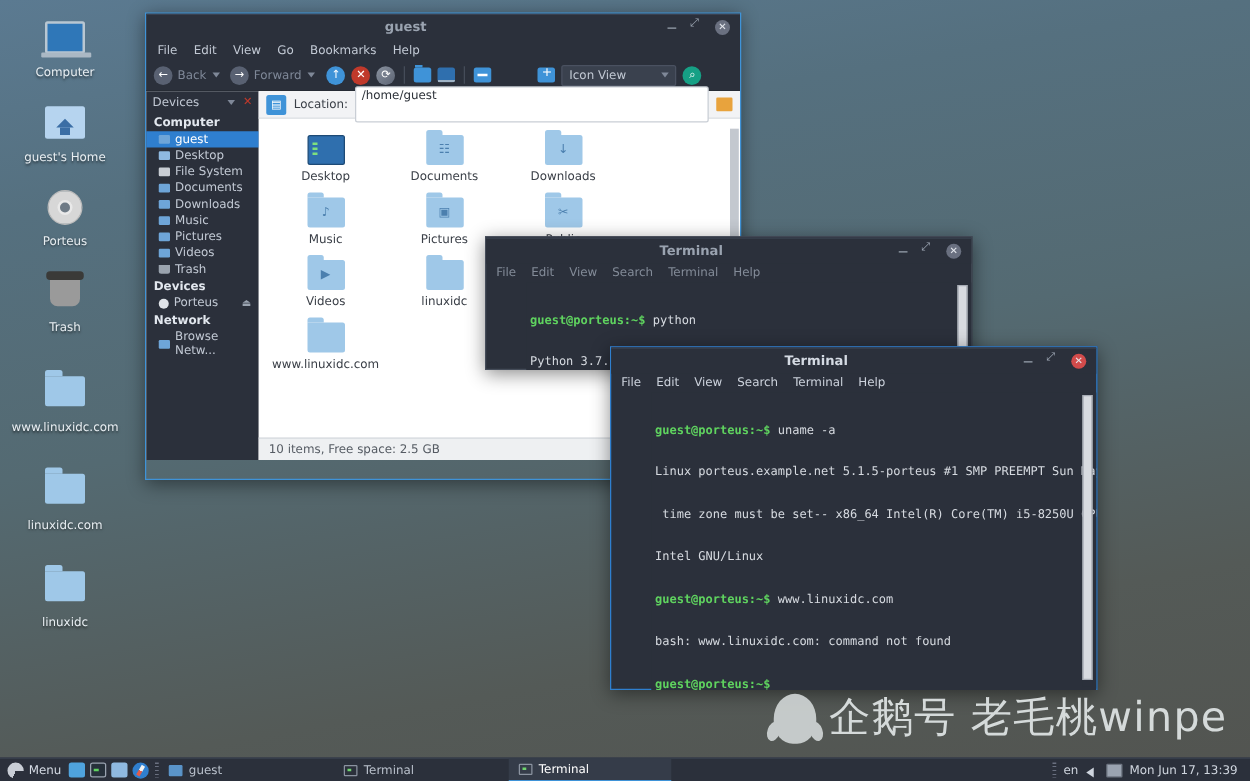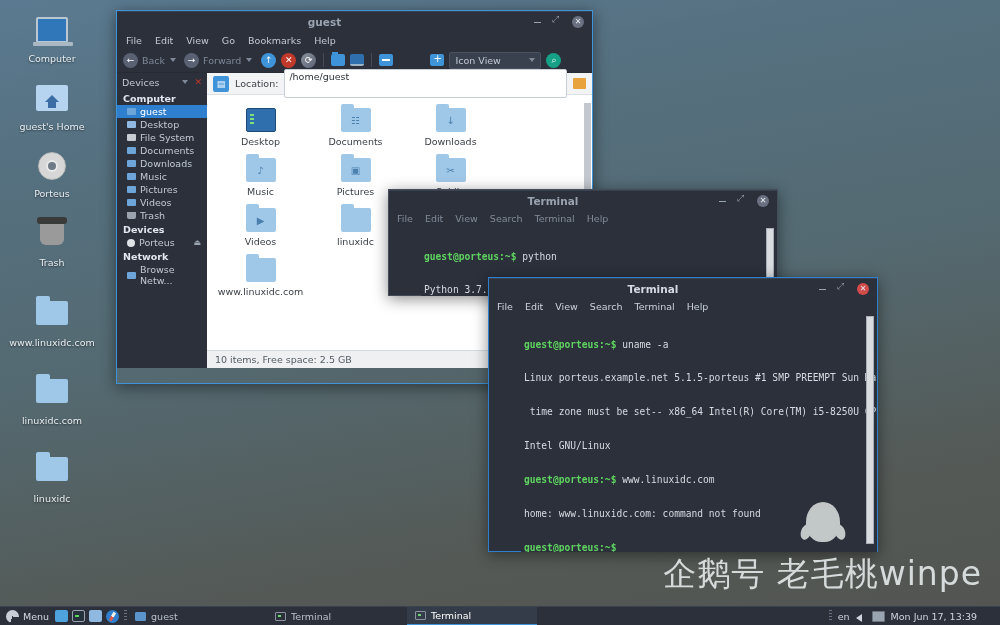--- a/index.html
+++ b/index.html
@@ -148,21 +148,21 @@
   .tscroll { position:absolute; right:3px; top:2px; width:8px; bottom:3px;
     background:#2b303b; }
   .tscroll i { display:block; width:8px; background:#d8dbe0; border:1px solid #a8adb6; }
 
   #t1 { left:388px; top:189px; width:390px; height:107px; border:1px solid #454c59; }
   #t1 .screen { height: 70px; }
   #t2 { left:488px; top:277px; width:390px; height:275px; border:1px solid #2f7fcf; }
   #t2 .screen { height: 238px; }
 
   
-  .watermark { position:absolute; right:18px; bottom:28px; display:flex; align-items:center; gap:10px;flex-direction:column; }
+  .watermark { position:absolute; right:18px; bottom:28px; display:flex; align-items:center; gap:10px; }
   .qq { width:34px; height:40px; background:#cfd4d4; border-radius:50% 50% 45% 45%; position:relative; opacity:.92; }
   .qq:before { content:""; position:absolute; left:-5px; top:22px; width:10px; height:16px;
     background:#cfd4d4; border-radius:50%; transform:rotate(20deg); }
   .qq:after { content:""; position:absolute; right:-5px; top:22px; width:10px; height:16px;
     background:#cfd4d4; border-radius:50%; transform:rotate(-20deg); }
   .wm-text { font-size:33px; color:#d5dada; letter-spacing:1px; font-family:"DejaVu Sans", sans-serif; }
 
   
   #taskbar { position:absolute; left:0; bottom:0; width:1000px; height:19px;
     background:#2b303b; display:flex; align-items:center; border-top:1px solid #3a4150; }
@@ -182,21 +182,21 @@
   .grip { width:3px; height:12px; background: repeating-linear-gradient(#6a7080 0 1px, transparent 1px 3px); }
   .tasks { display:flex; align-items:stretch; height:19px; flex:1; }
   .task { display:flex; align-items:center; gap:5px; padding:0 8px; min-width:120px; }
   .task span { font-size:9.5px; color:#b9c0cb; }
   .task.active { background:#353c49; border-bottom:2px solid #3f93d8; }
   .task.active span { color:#fff; }
   .t-ico { width:11px; height:9px; border:1px solid #8b93a0; border-radius:1px; position:relative; }
   .t-ico:after { content:""; position:absolute; left:2px; top:2px; width:3px; height:2px; background:#6fd46f; }
   .t-ico.fm { background:#5a94c9; border-color:#5a94c9; }
   .t-ico.fm:after { background: none; }
-  .tray { display:flex; align-items:center; gap:6px; padding-right:23px;justify-content:space-between; }
+  .tray { display:flex; align-items:center; gap:6px; padding-right:10px;justify-content:space-between; }
   .tray span { font-size:9.5px; color:#cfd5de; }
   .spk { width:10px; height:9px; position:relative; }
   .spk:before { content:""; position:absolute; left:0; top:2px; width:0; height:0;
     border-top:4px solid transparent; border-bottom:4px solid transparent; border-right:6px solid #cfd5de; }
   .disp { width:13px; height:11px; background:#9aa3b0; border-radius:1px; border:1px solid #6d7480; }
 </style>
 </head>
 <body>
 
 <div id="desktop">
@@ -478,21 +478,21 @@
       <span>Search</span>
       <span>Terminal</span>
       <span>Help</span>
     </div>
     <div class="screen">
       <div><span class="prompt">guest@porteus:~$</span><span> uname -a</span></div>
       <div>Linux porteus.example.net 5.1.5-porteus #1 SMP PREEMPT Sun May 26 17:25:39 Local</div>
       <div> time zone must be set-- x86_64 Intel(R) Core(TM) i5-8250U CPU @ 1.60GHz Genuine</div>
       <div>Intel GNU/Linux</div>
       <div><span class="prompt">guest@porteus:~$</span><span> www.linuxidc.com</span></div>
-      <div>home: www.linuxidc.com: command not found</div>
+      <div>bash: www.linuxidc.com: command not found</div>
       <div><span class="prompt">guest@porteus:~$</span></div>
       <div class="tscroll"><i style="height:228px;"></i></div>
     </div>
   </div>
 
   <div class="watermark">
     <div class="qq"></div>
     <div class="wm-text">企鹅号 老毛桃winpe</div>
   </div>
 

